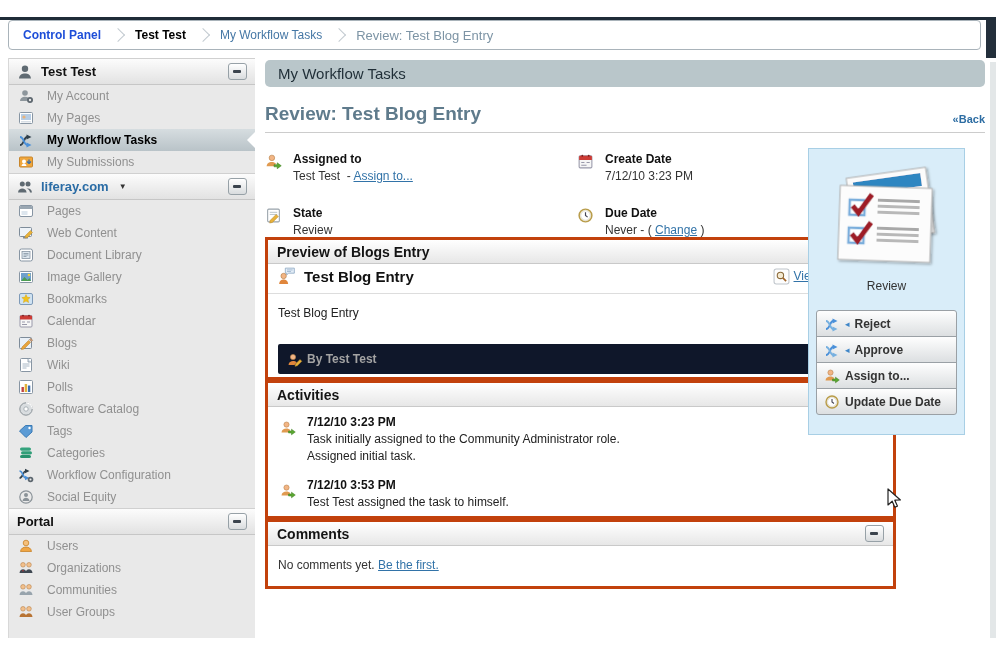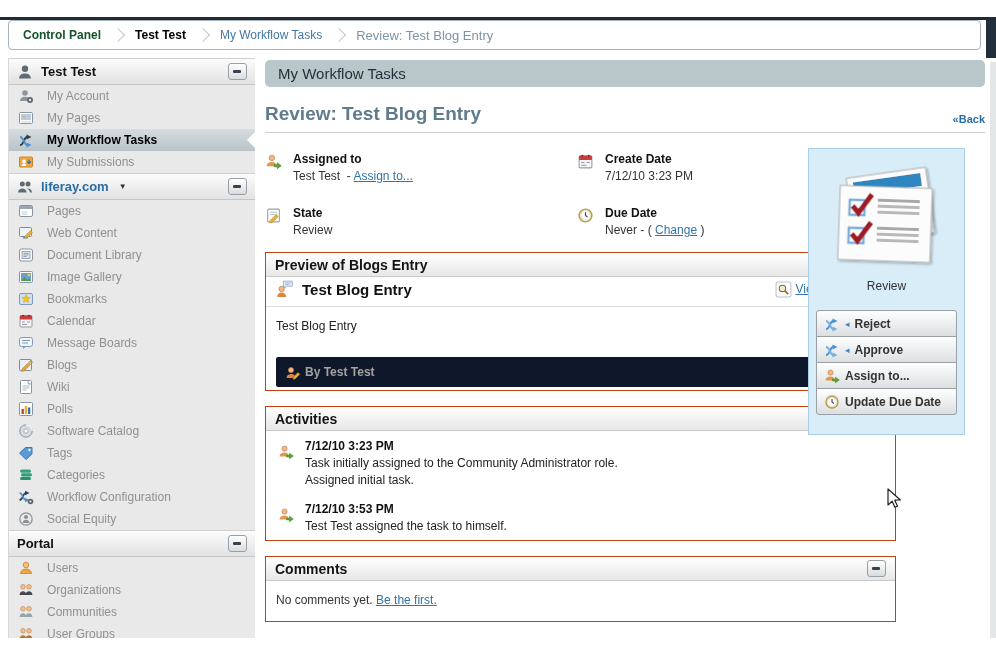--- a/index.html
+++ b/index.html
@@ -10,21 +10,21 @@
   
   #topline{position:absolute;left:0;top:17px;width:996px;height:3px;background:#1f2c38;}
   #corner-block{position:absolute;left:986px;top:20px;width:10px;height:38px;background:#232f3b;}
   #scroll-strip{position:absolute;left:990px;top:62px;width:6px;height:576px;background:#e3e7e8;}
 
   
   #breadcrumb{position:absolute;left:8px;top:20px;width:973px;height:30px;background:#fff;
     border:1px solid #a9b3ba;border-radius:4px;display:flex;align-items:center;gap:11px;
     padding:0 14px;box-sizing:border-box;}
   .crumb{white-space:nowrap;}
-  .crumb.c0{color:#14532d;font-weight:bold;}
+  .crumb.c0{color:#1d4ed8;font-weight:bold;}
   .crumb.c1{color:#000;font-weight:bold;}
   .crumb.c2{color:#4577a5;}
   .crumb.c3{color:#7d94a5;font-size:13px;}
   .crumb-sep{width:9px;height:9px;border-top:1px solid #c2cad0;border-right:1px solid #c2cad0;
     transform:rotate(45deg);margin:0 1px;flex:0 0 auto;}
 
   
   #sidebar{position:absolute;left:8px;top:58px;width:246px;height:580px;background:#e9e9e9;
     border-left:1px solid #d8d8d8;overflow:hidden;}
   .side-header{position:relative;height:25px;background:linear-gradient(#fcfcfc,#e2e2e2);
@@ -52,21 +52,21 @@
   #back-link{font-size:11px;font-weight:bold;color:#2d6da3;text-decoration:none;cursor:pointer;}
   .title-rule{border:none;border-top:1px solid #ccc;margin:7px 0 0 0;}
 
   #meta{margin-top:19px;display:grid;grid-template-columns:312px auto;row-gap:23px;width:560px;}
   .meta-field{display:flex;gap:11px;}
   .meta-field svg.icn{width:17px;height:17px;flex:0 0 17px;margin-top:1px;}
   .meta-label{font-weight:bold;color:#111;}
   .meta-value{margin-top:3px;color:#333;}
   a.lnk{color:#3273a8;text-decoration:underline;cursor:pointer;}
 
-  .panel{width:631px;border:1px solid #c2410c;margin-top:15px;background:#fff;box-sizing:border-box;}
+  .panel{width:631px;border:3px solid #c2410c;background:#fff;box-sizing:border-box;}
   .panel-header{height:23px;background:linear-gradient(#ffffff,#e7e7e7);border-bottom:1px solid #c9c9c9;
     display:flex;align-items:center;padding:0 9px;}
   .panel-header .ptitle{font-size:14px;font-weight:bold;color:#141414;}
   .panel-header .minus-btn{margin-left:auto;}
   .panel-body{padding:0 10px;}
 
   .entry-head{display:flex;align-items:center;gap:8px;padding:3px 0 8px;}
   .entry-head svg.icn{width:18px;height:18px;flex:0 0 18px;}
   .entry-title{font-size:15px;font-weight:bold;color:#111;flex:1;}
   .action-link{display:flex;align-items:center;gap:4px;color:#3273a8;cursor:pointer;margin-left:14px;}
@@ -367,26 +367,20 @@
       <svg class="icn">
         <use href="#bookmarks-icon" xlink:href="#bookmarks-icon"></use>
       </svg>
       <span>Bookmarks</span>
     </div>
     <div class="side-item">
       <svg class="icn">
         <use href="#calendar-icon" xlink:href="#calendar-icon"></use>
       </svg>
       <span>Calendar</span>
-    </div>
-    <div class="side-item">
-      <svg class="icn">
-        <use href="#message-boards-icon" xlink:href="#message-boards-icon"></use>
-      </svg>
-      <span>Message Boards</span>
     </div>
     <div class="side-item">
       <svg class="icn">
         <use href="#blogs-icon" xlink:href="#blogs-icon"></use>
       </svg>
       <span>Blogs</span>
     </div>
     <div class="side-item">
       <svg class="icn">
         <use href="#wiki-icon" xlink:href="#wiki-icon"></use>

